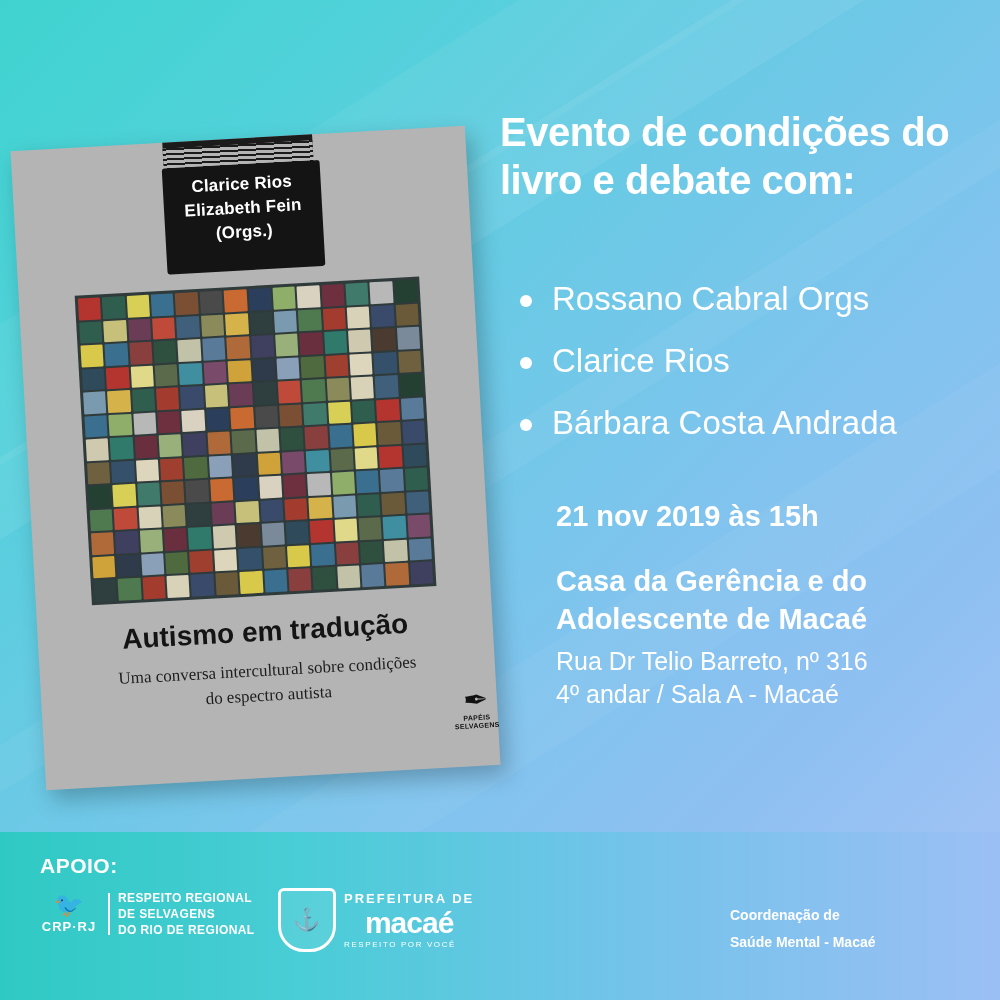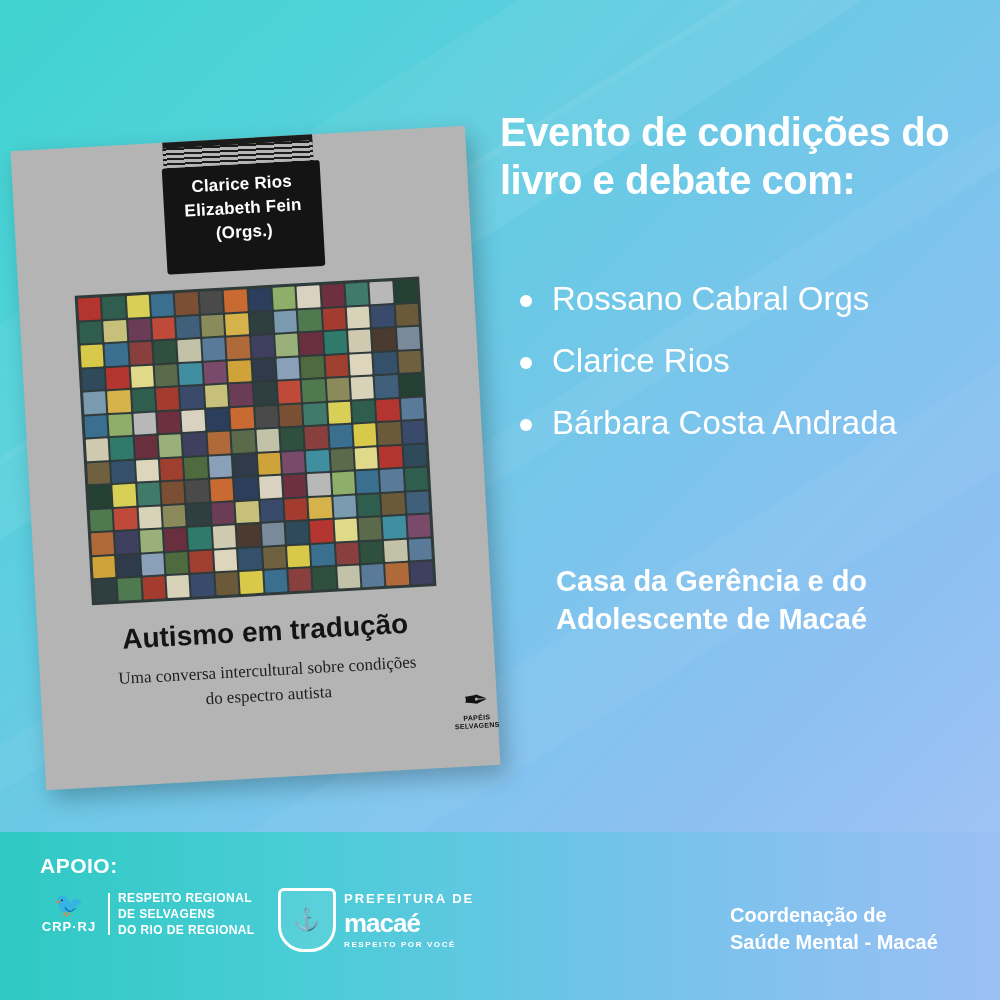--- a/index.html
+++ b/index.html
@@ -259,40 +259,40 @@
     border: 3px solid #ffffff;
     border-radius: 6px 6px 26px 26px;
     display: flex;
     align-items: center;
     justify-content: center;
     font-size: 22px;
     margin-right: 8px;
     background: rgba(255,255,255,0.08);
   }
   .macae .pm { font-size: 13px; font-weight: bold; letter-spacing: 2px; }
-  .macae .mc { font-size: 26px; font-weight: bold; line-height: 34px; letter-spacing: -1px; }
-  .macae .slg { font-size: 8px; letter-spacing: 1.6px; font-weight: bold; }
+  .macae .mc { font-size: 30px; font-weight: bold; line-height: 34px; letter-spacing: -1px; text-align: center; }
+  .macae .slg { font-size: 8px; letter-spacing: 1.6px; }
 
   .ger {
     position: absolute;
     left: 492px;
     top: 70px;
     width: 225px;
     color: #ffffff;
     font-size: 18px;
     font-weight: bold;
     line-height: 27px;
   }
   .coord {
     position: absolute;
     left: 730px;
     top: 70px;
     width: 240px;
     color: #ffffff;
-    font-size: 20px;
+    font-size: 14px;
     font-weight: bold;
     line-height: 27px;
   }
 </style>
 </head>
 <body>
 
 <div class="poster">
 
   <div class="streak s4"></div>
@@ -507,23 +507,28 @@
   </div>
 
   <div class="headline">Evento de condições do livro e debate com:</div>
 
   <ul class="speakers" id="speakers">
       <li>Rossano Cabral Orgs</li>
       <li>Clarice Rios</li>
       <li>Bárbara Costa Andrada</li>
     </ul>
 
+  <div class="when">21 nov 2019 às 15h</div>
 
   <div class="venue">Casa da Gerência e do Adolescente de Macaé</div>
 
+  <div class="addr">
+    <span>Rua Dr Telio Barreto, nº 316</span><br>
+    <span>4º andar / Sala A - Macaé</span>
+  </div>
 
   <div class="footer">
     <div class="apoio">APOIO:</div>
 
     <div class="crp">
       <div class="crp-mark">
         <span class="bird">🐦</span>
         <span class="crpname">CRP·RJ</span>
       </div>
       <div class="crp-text">

